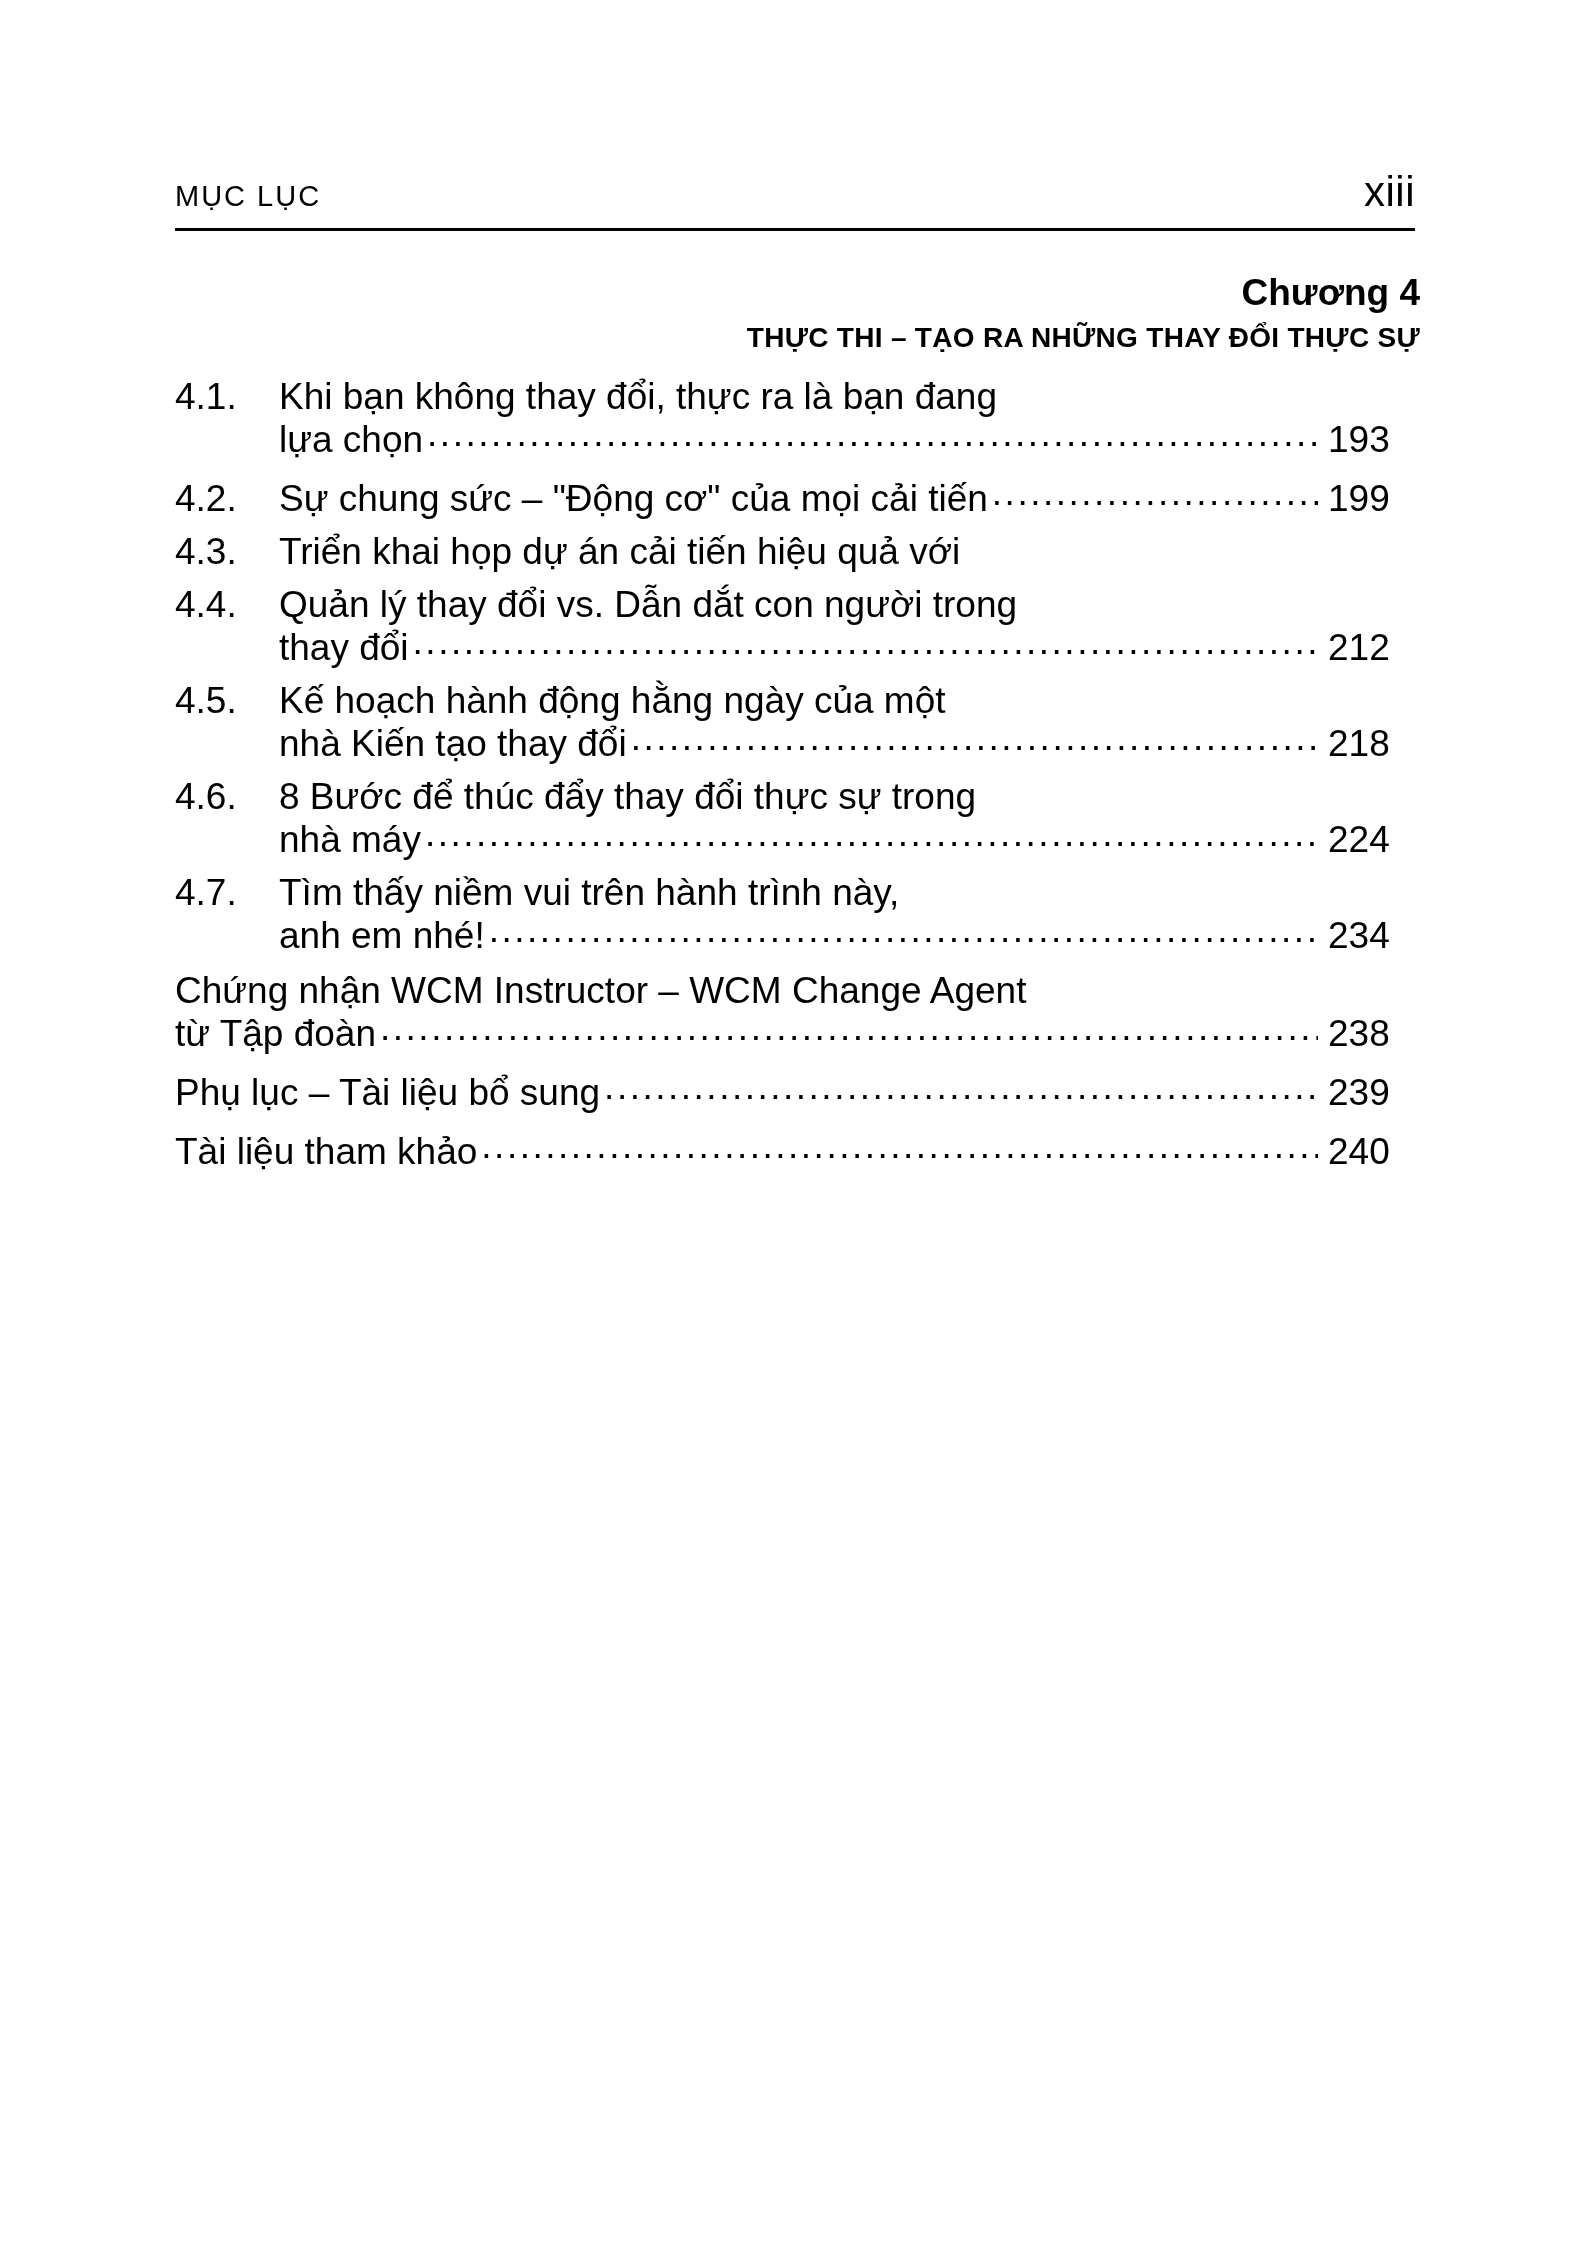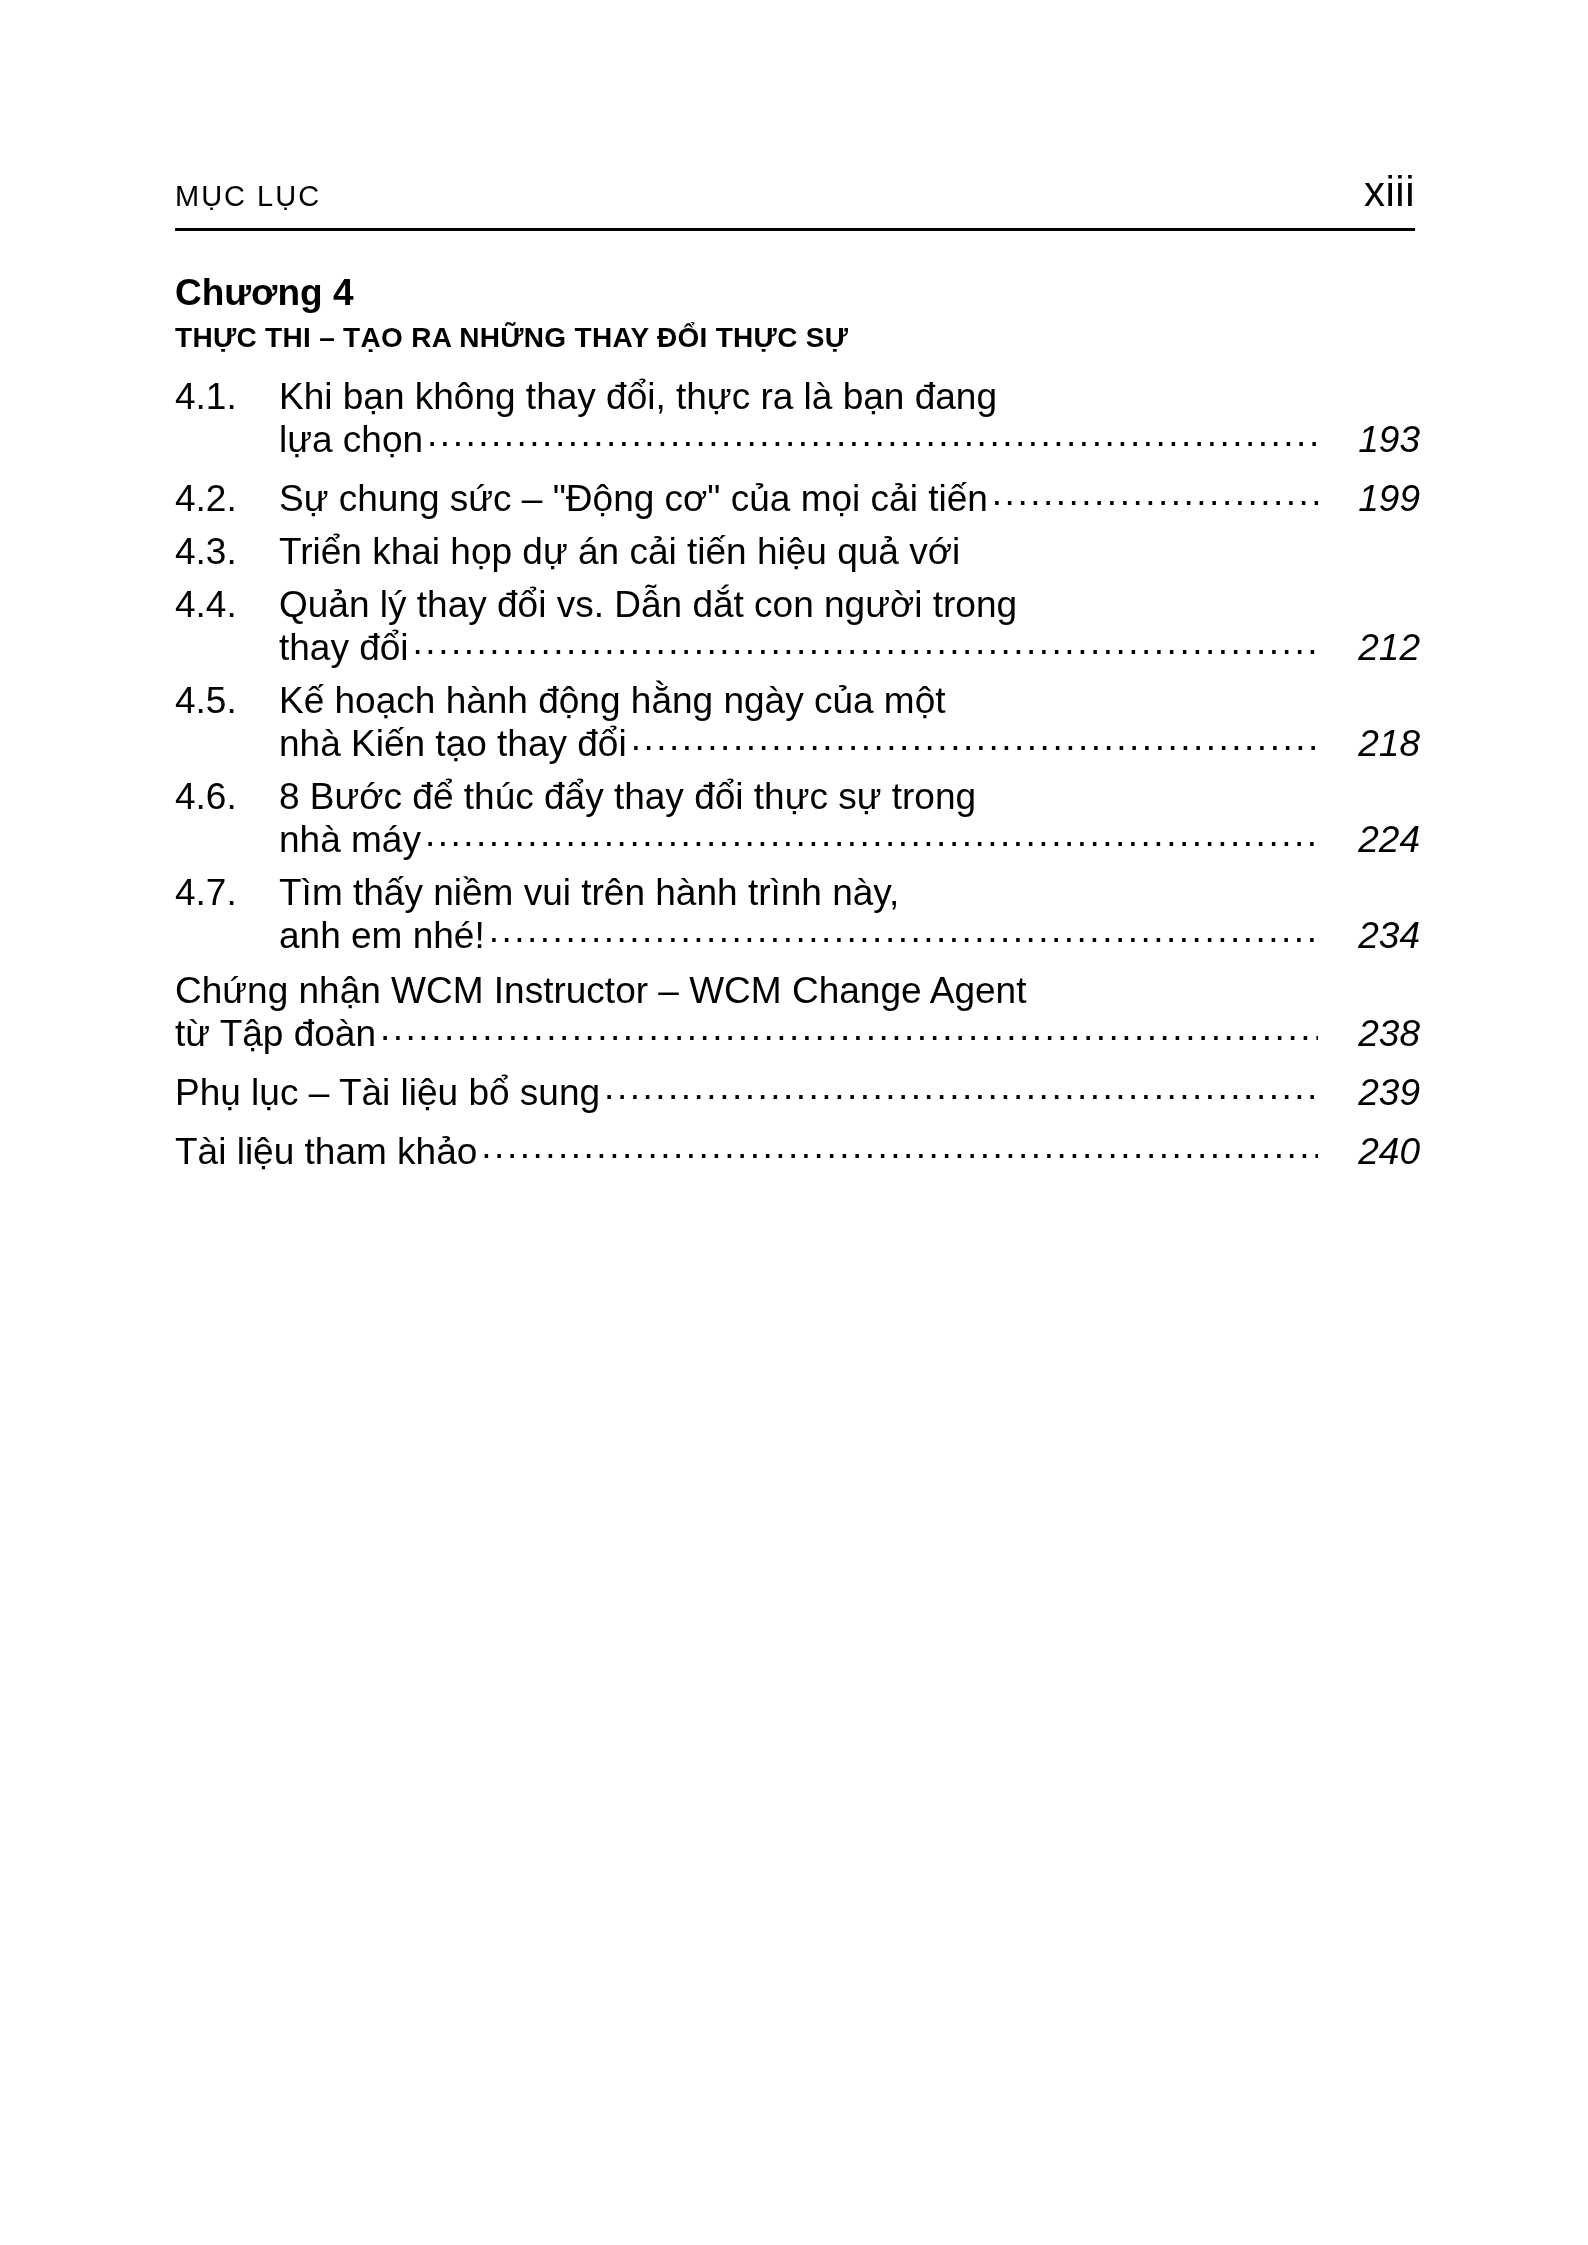--- a/index.html
+++ b/index.html
@@ -51,21 +51,21 @@
     height: 3px;
     background: #000000;
   }
   .content {
     position: absolute;
     left: 175px;
     top: 268px;
     width: 1245px;
   }
   .chapter-head {
-    text-align: left;
+    text-align: right;
     font-weight: bold;
   }
   .chapter-num {
     font-size: 37px;
     line-height: 1.35;
     margin: 0 0 2px 0;
   }
   .chapter-title {
     font-size: 28px;
     line-height: 1.3;
@@ -107,24 +107,23 @@
   .leader::before {
     content: "......................................................................................................................................................";
     position: absolute;
     left: 0;
     bottom: 0;
     letter-spacing: 2.5px;
     white-space: nowrap;
   }
   .pg {
     flex: 0 0 auto;
-    text-align: right;
+    text-align: left;
     min-width: 92px;
     padding-left: 6px;
-    font-style: italic;
   }
   .line-nolead {
     display: flex;
     align-items: baseline;
     width: 100%;
     white-space: nowrap;
   }
   .gap-top {
     margin-top: 18px;
   }

